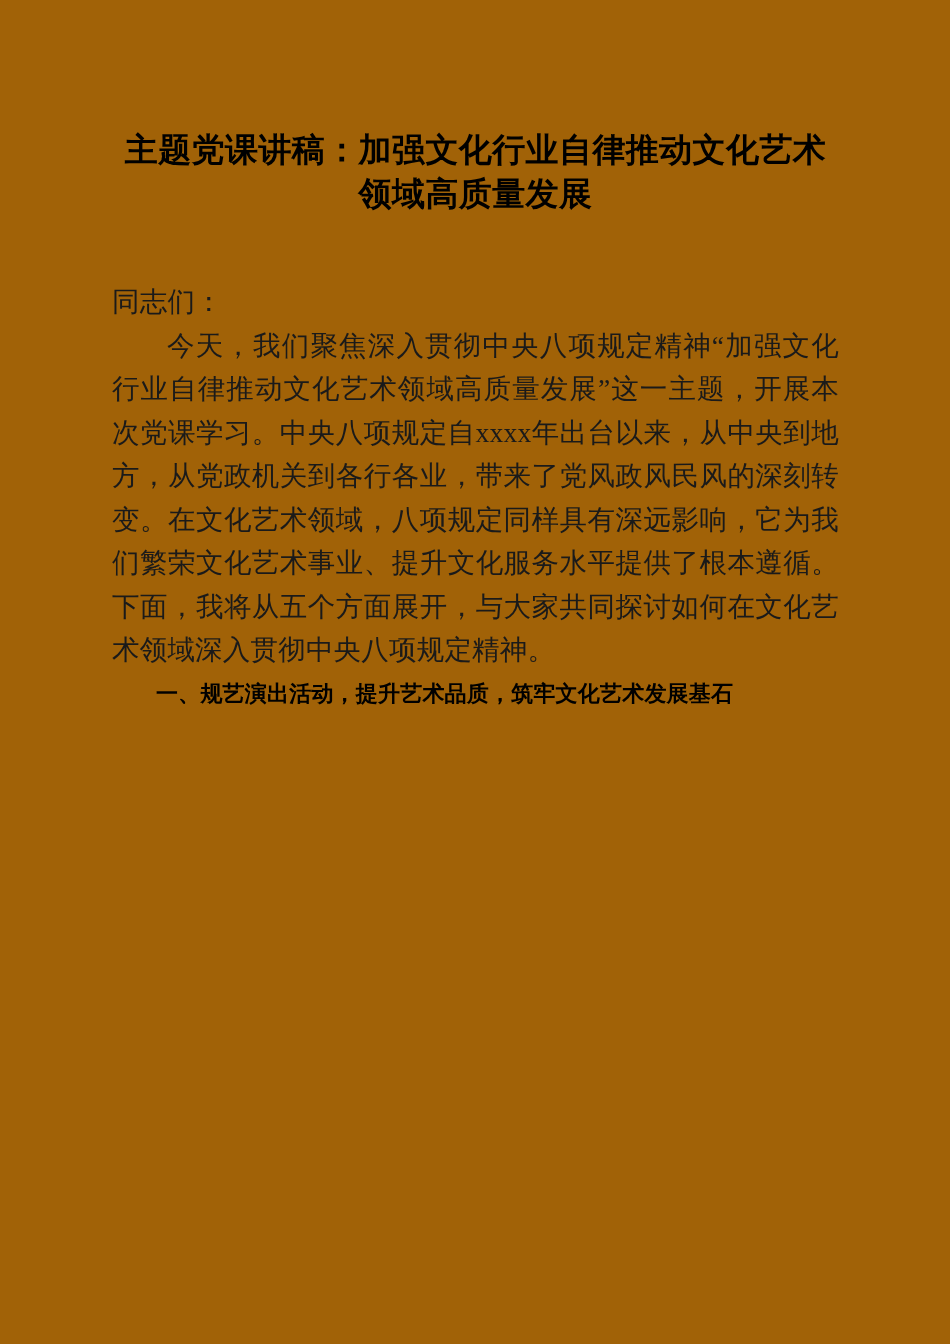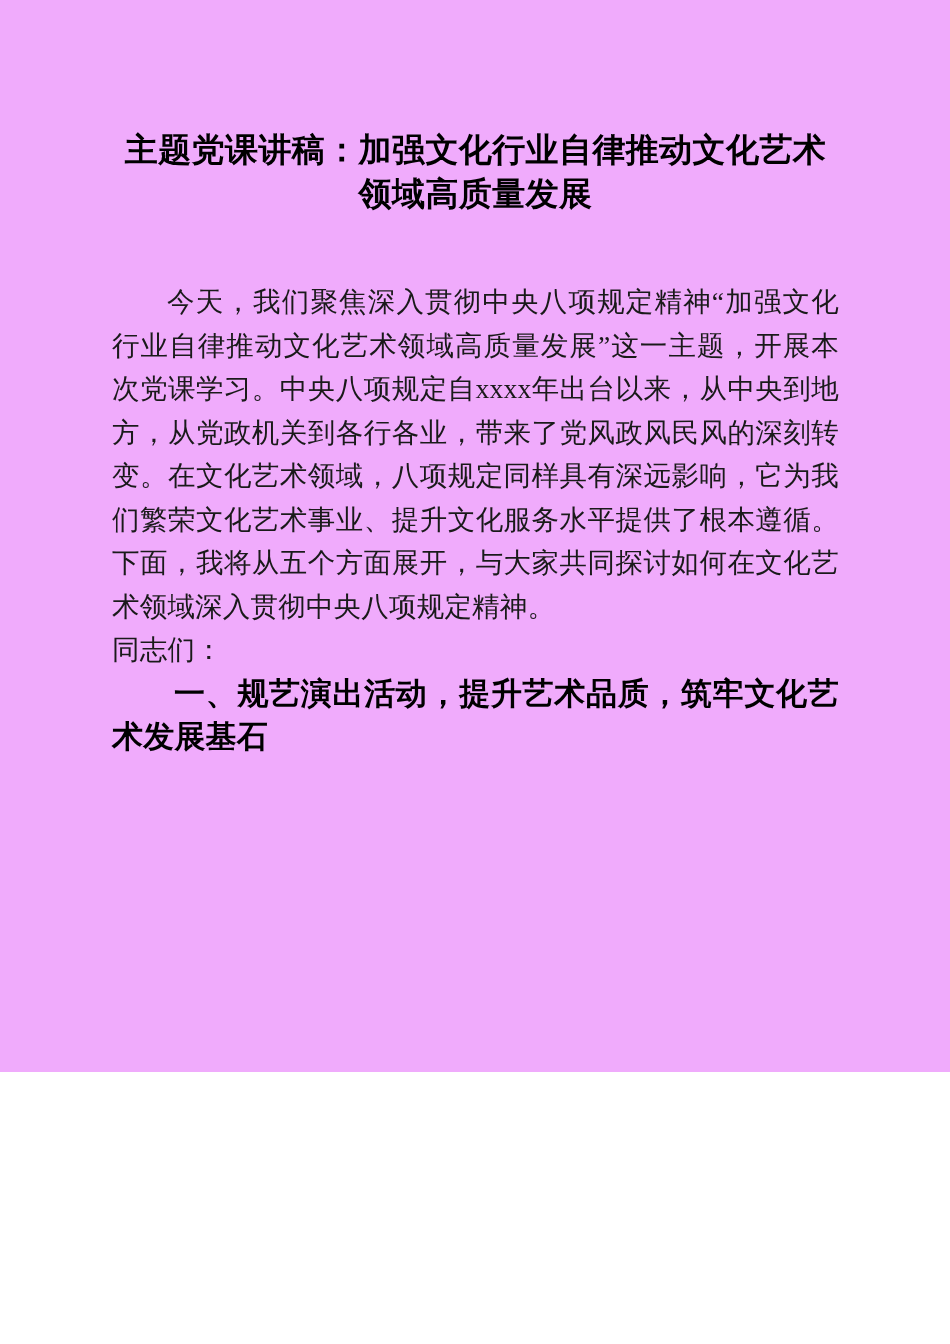--- a/index.html
+++ b/index.html
@@ -4,22 +4,22 @@
 <style>
   html, body {
     margin: 0;
     padding: 0;
     background: #ffffff;
   }
 
   .page {
     position: relative;
     width: 950px;
-    height: 1072px;
-    background: #f0abfc;
+    height: 1344px;
+    background: #a16207;
     overflow: hidden;
     box-sizing: border-box;
   }
 
   .doc-body {
     position: absolute;
     left: 112px;
     top: 0;
     width: 727px;
   }
@@ -50,21 +50,21 @@
   }
 
   .para.indent {
     text-indent: 2em;
   }
 
   
   .heading {
     font-family: "Liberation Sans", "DejaVu Sans", sans-serif;
     font-weight: bold;
-    font-size: 31px;
+    font-size: 22px;
     line-height: 43.5px;
     color: #000000;
     text-align: justify;
     text-justify: inter-ideograph;
     text-indent: 2em;
     margin: 0;
     letter-spacing: 0.2px;
   }
 
   
@@ -73,21 +73,21 @@
 </head>
 <body>
 
 <div class="page">
   <div class="doc-body">
 
     <h1 class="doc-title">主题党课讲稿：加强文化行业自律推动文化艺术领域高质量发展</h1>
 
     <div class="gap-title-body"></div>
 
+    <p class="para">同志们：</p>
+
     <p class="para indent">今天，我们聚焦深入贯彻中央八项规定精神“加强文化行业自律推动文化艺术领域高质量发展”这一主题，开展本次党课学习。中央八项规定自xxxx年出台以来，从中央到地方，从党政机关到各行各业，带来了党风政风民风的深刻转变。在文化艺术领域，八项规定同样具有深远影响，它为我们繁荣文化艺术事业、提升文化服务水平提供了根本遵循。下面，我将从五个方面展开，与大家共同探讨如何在文化艺术领域深入贯彻中央八项规定精神。</p>
-
-    <p class="para">同志们：</p>
 
     <p class="heading">一、规艺演出活动，提升艺术品质，筑牢文化艺术发展基石</p>
 
 
   </div>
 </div>
 
 </body></html>

